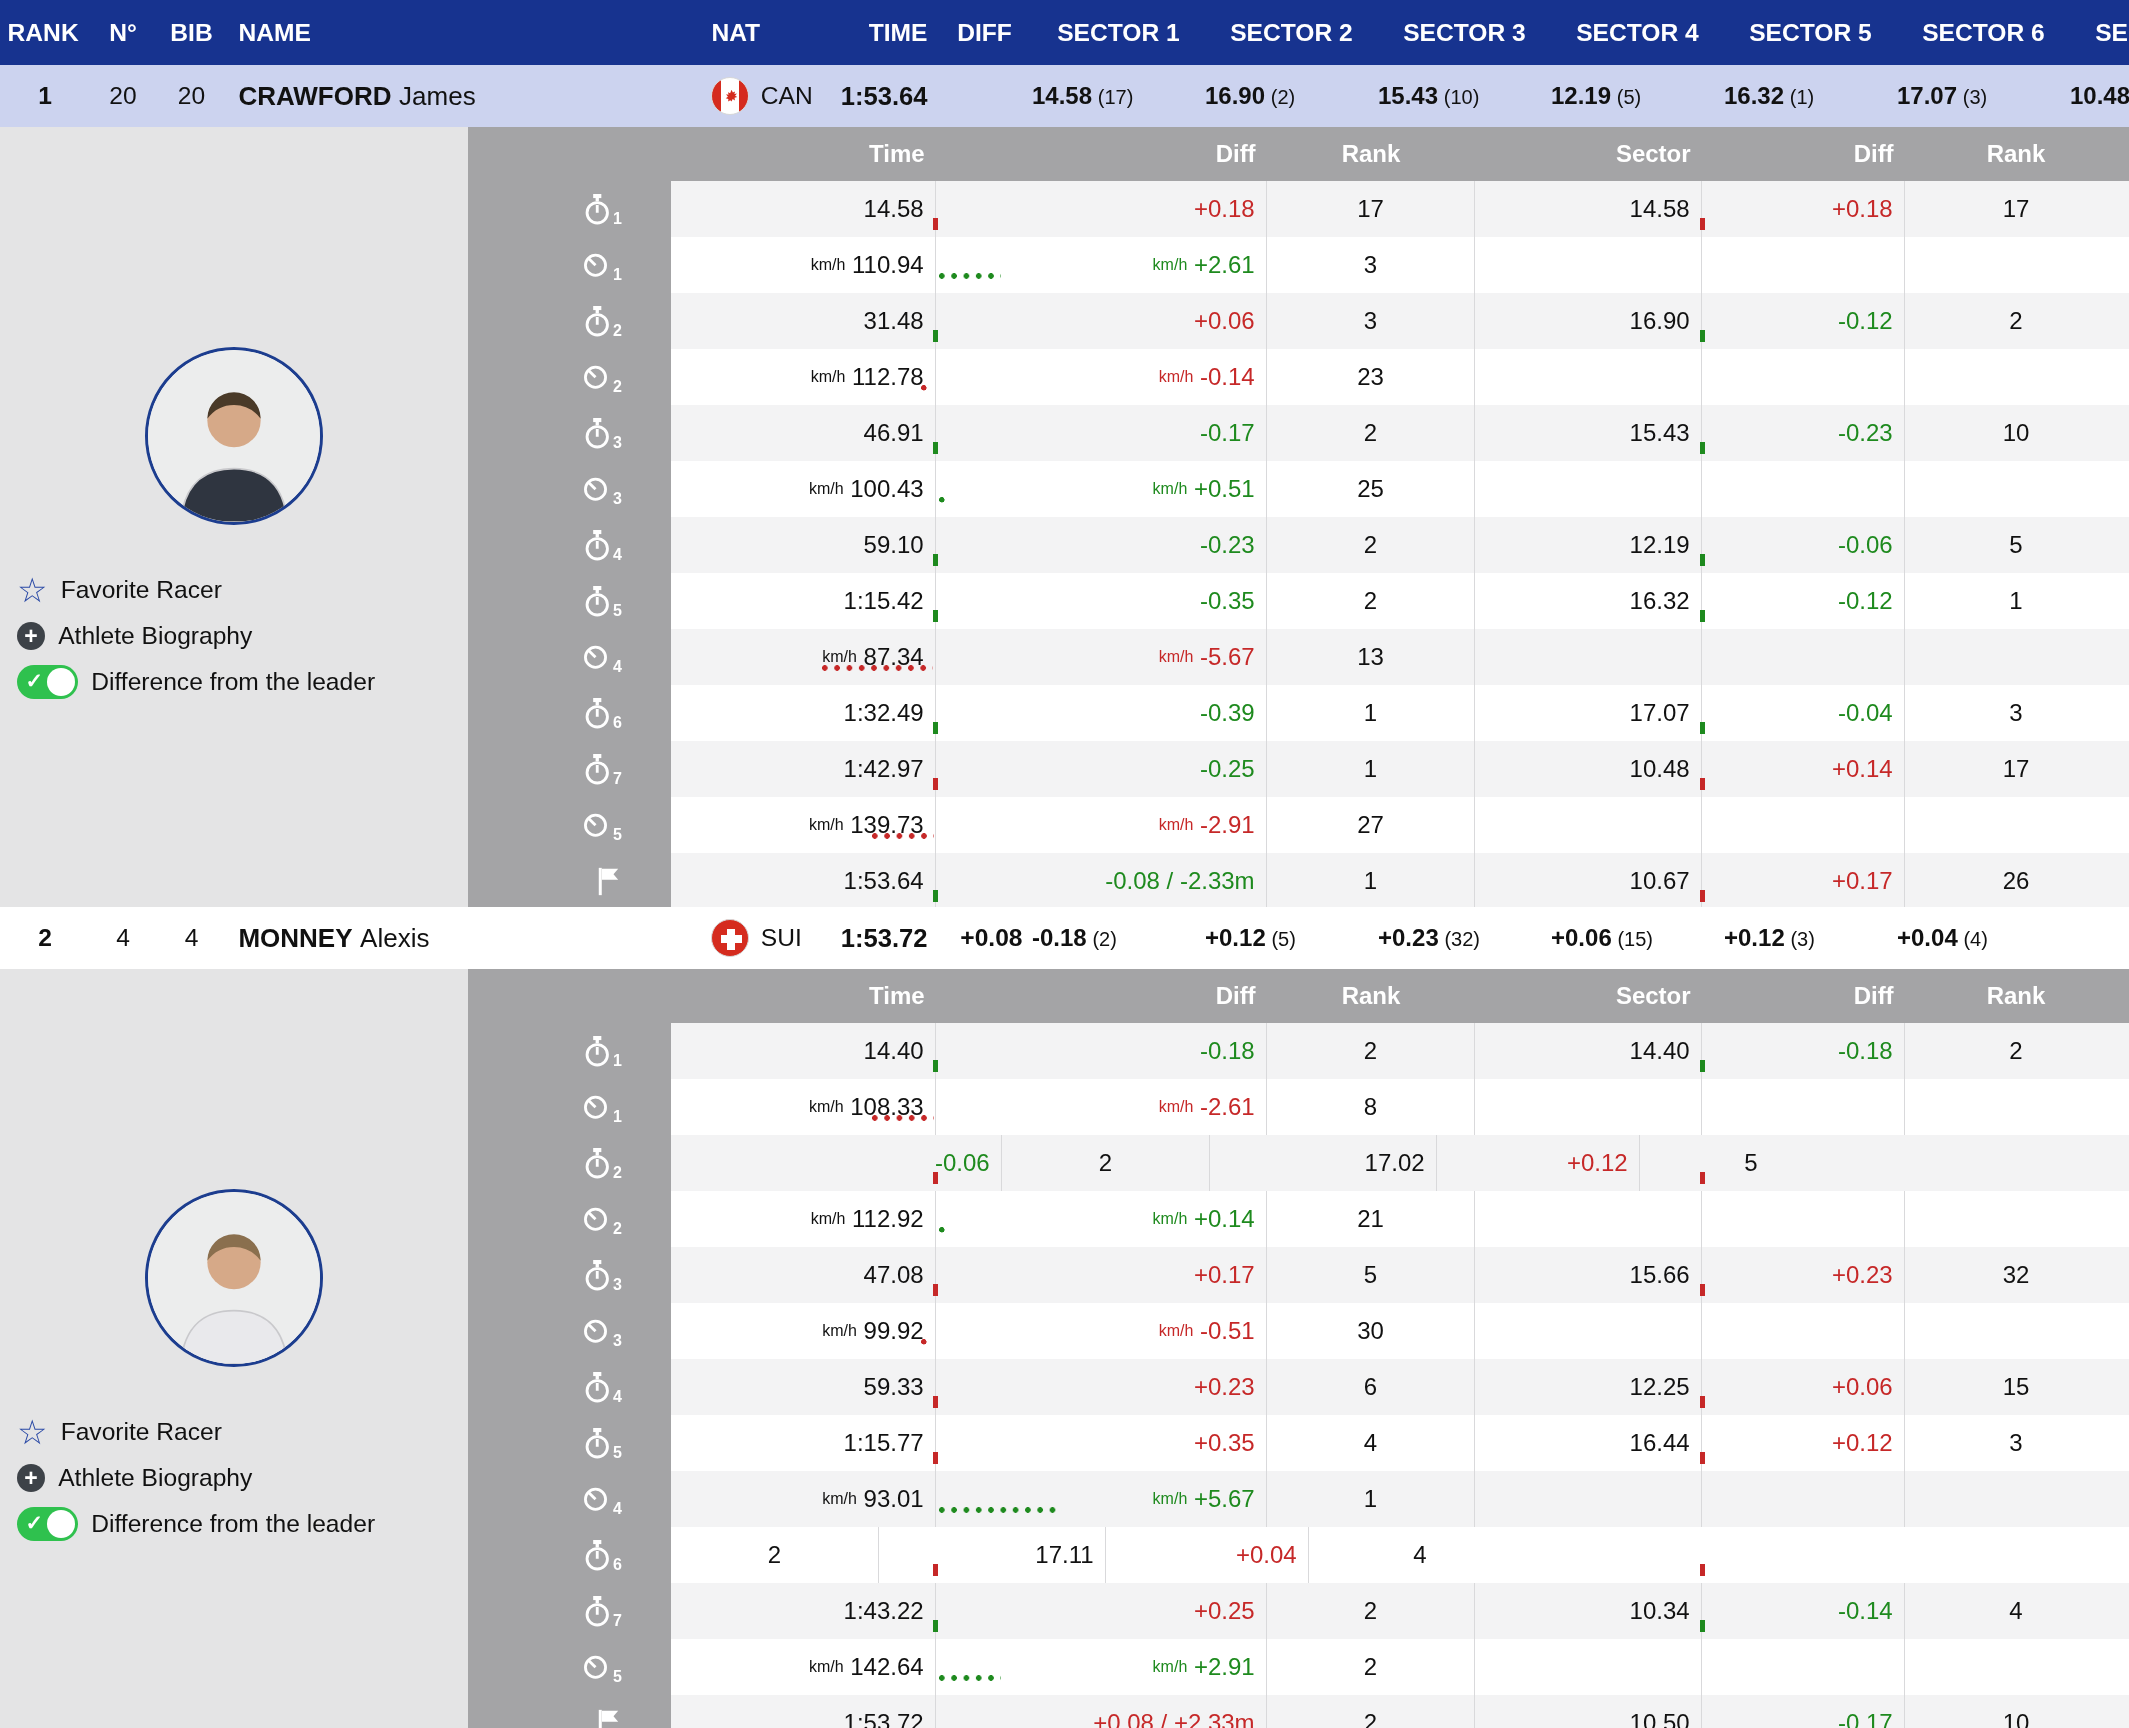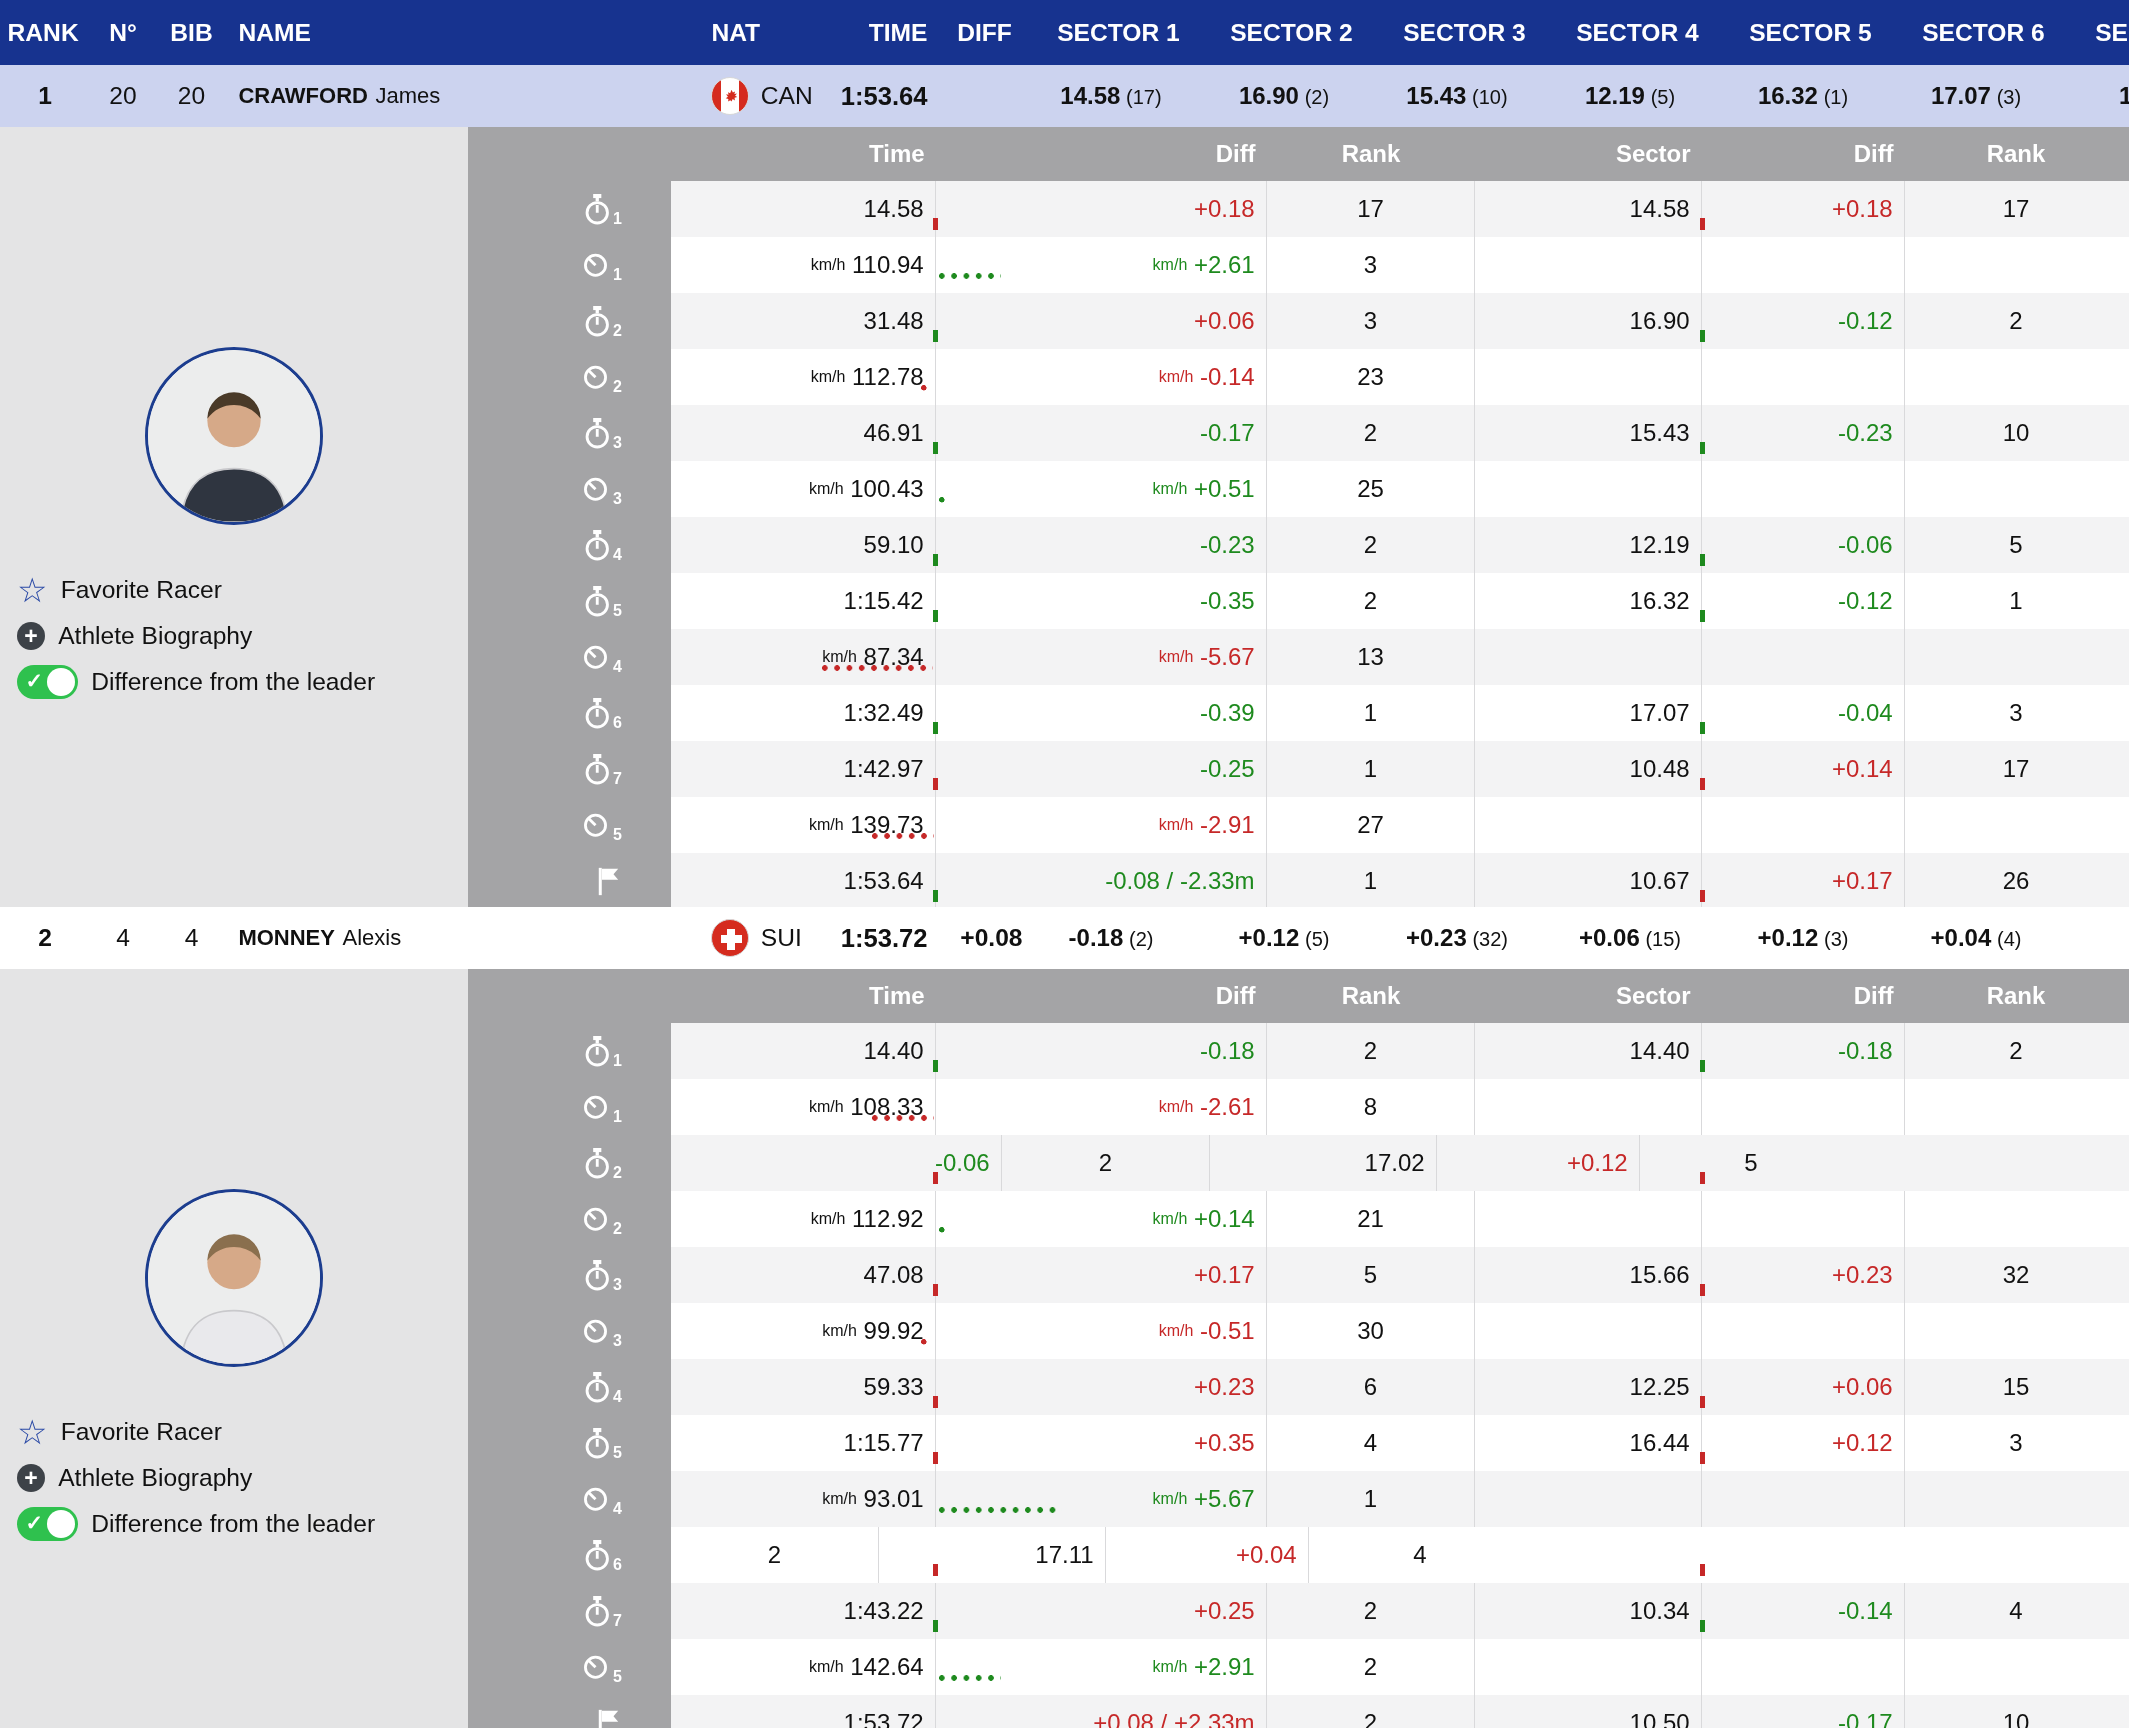--- a/index.html
+++ b/index.html
@@ -17,26 +17,26 @@
   .c-time{width:109px;justify-content:flex-end;padding-right:9.5px;}
   .c-diff{width:95px;justify-content:center;}
   .c-sector{width:173px;justify-content:center;}
 
   
   .sumrow{display:flex;height:62px;align-items:center;overflow:hidden;font-size:24.6px;background:#fff;}
   .sumrow.hl{background:#ccd3ef;}
   .srank{width:90px;text-align:center;font-weight:bold;flex:none;}
   .sno{width:66px;text-align:center;flex:none;}
   .sbib{width:71px;text-align:center;flex:none;}
-  .sname{width:473px;padding-left:11.4px;box-sizing:border-box;flex:none;font-size:22px;white-space:nowrap;}
+  .sname{width:473px;padding-left:11.4px;box-sizing:border-box;flex:none;font-size:26px;white-space:nowrap;}
   .sname b{margin-right:7.6px;}
   .snat{width:128px;padding-left:11.4px;box-sizing:border-box;flex:none;display:flex;align-items:center;gap:11.4px;}
   .stime{width:109px;text-align:right;padding-right:9.5px;box-sizing:border-box;flex:none;font-weight:bold;font-size:25.6px;}
   .sdiff{width:95px;text-align:right;padding-right:9.5px;box-sizing:border-box;flex:none;font-weight:bold;}
-  .scell{width:173px;text-align:center;padding-right:15px;box-sizing:border-box;flex:none;font-weight:bold;font-size:24px;white-space:nowrap;}
+  .scell{width:173px;text-align:left;padding-right:15px;box-sizing:border-box;flex:none;font-weight:bold;font-size:24px;white-space:nowrap;}
   .scell .sr{font-weight:normal;font-size:20px;margin-left:5.7px;}
 
   
   .flagc{width:38px;height:38px;border-radius:50%;overflow:hidden;position:relative;flex:none;border:0.9px solid #d8d8d8;box-sizing:border-box;}
   .flag-can{background:linear-gradient(90deg,#d52b1e 0 26%,#fff 26% 74%,#d52b1e 74%);}
   .flag-sui{background:#d52b1e;}
   .cross-h{position:absolute;left:8.5px;top:15px;width:21px;height:7.6px;background:#fff;}
   .cross-v{position:absolute;left:15px;top:8.5px;width:7.6px;height:21px;background:#fff;}
   .leaf{position:absolute;left:10.4px;top:10.4px;}
 

